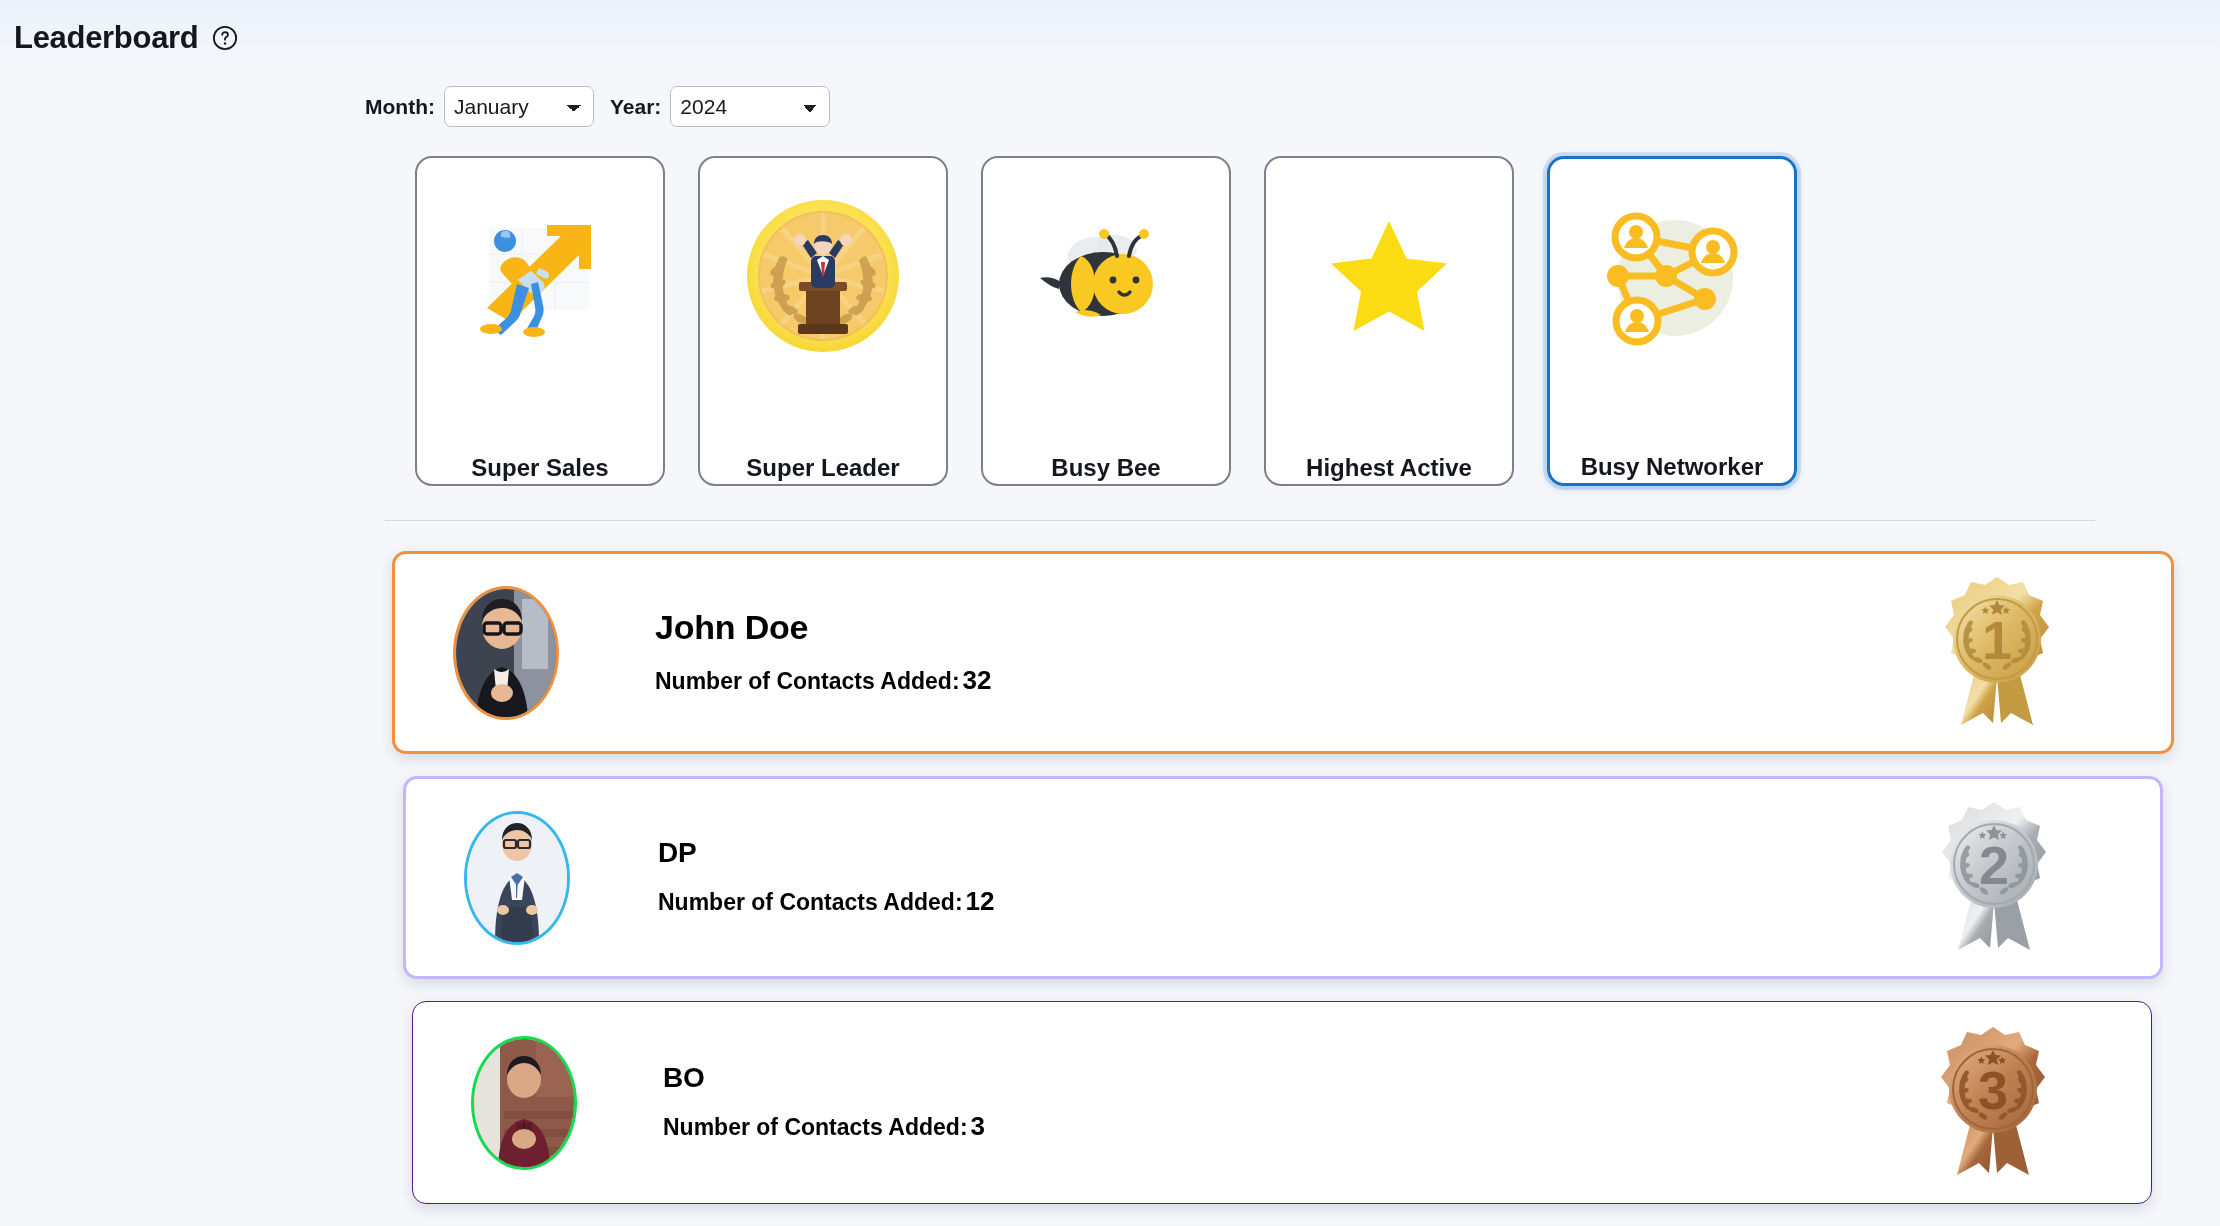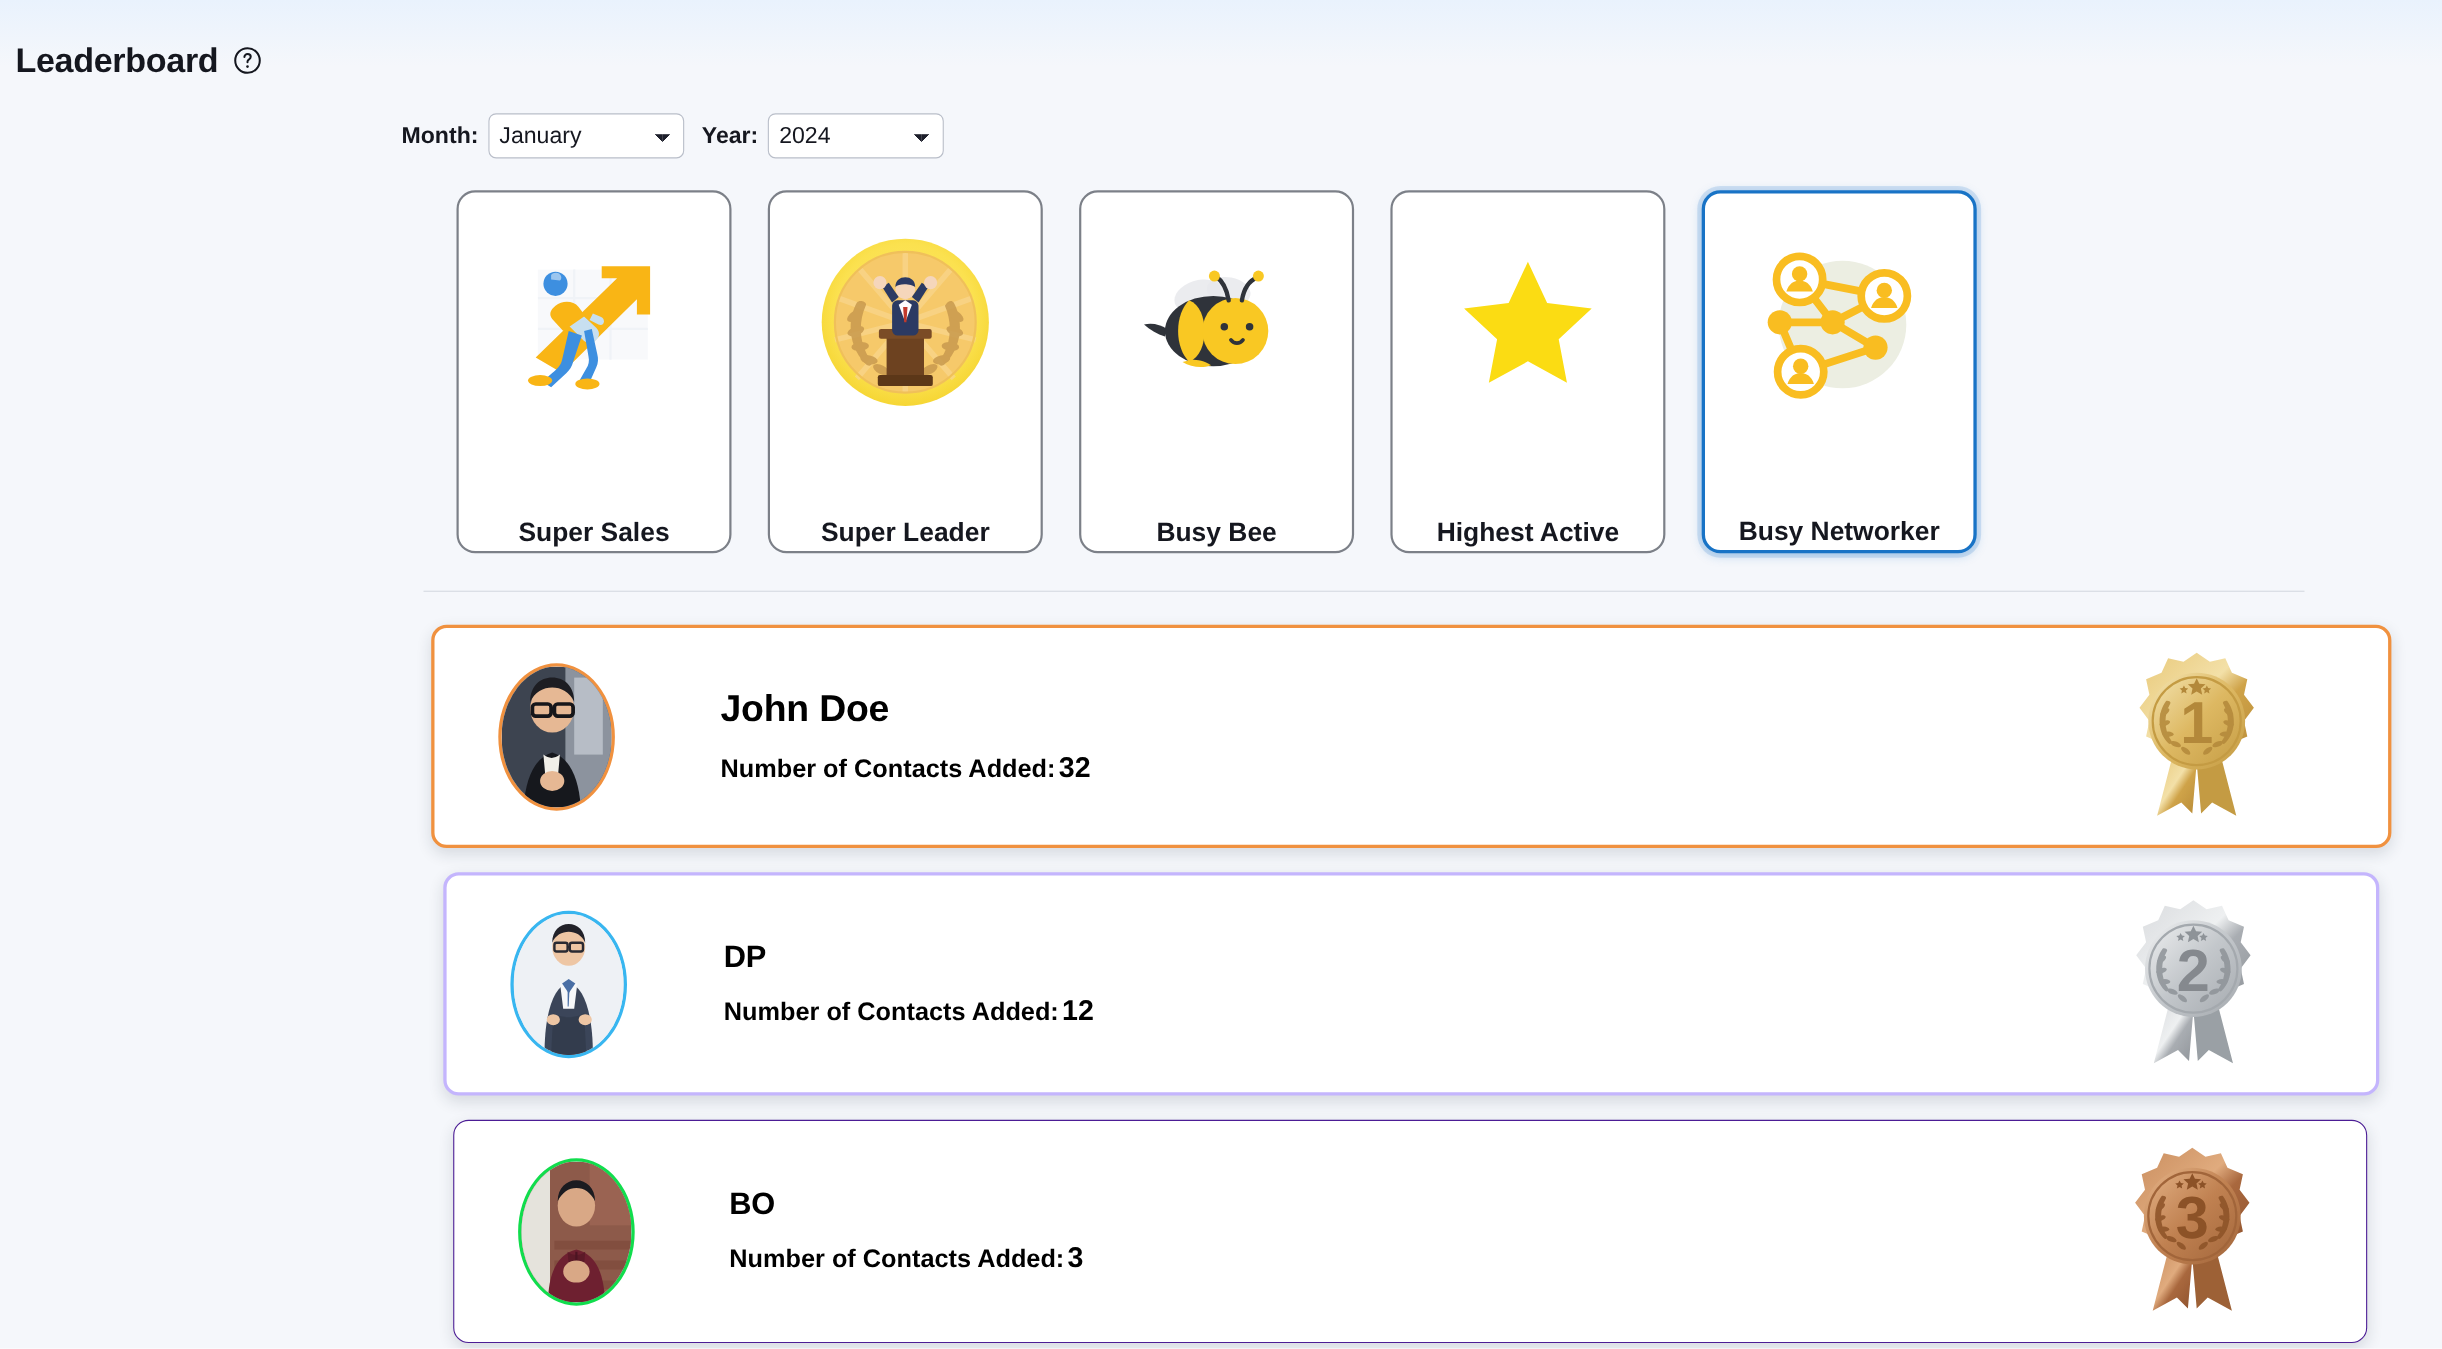--- a/index.html
+++ b/index.html
@@ -15,21 +15,21 @@
     background: linear-gradient(180deg, #e9f2fd 0px, #f5f7fb 60px, #f5f7fb 100%);
     color: #1d1f2b;
     position: relative;
   }
 
   
   .page-header {
     display: flex;
     align-items: center;
     gap: 14px;
-    padding: 37px 0 0 14px;
+    padding: 20px 0 0 14px;
   }
   .page-title {
     font-size: 31px;
     font-weight: 800;
     letter-spacing: -0.3px;
     color: #15171f;
   }
   .help-icon {
     width: 26px;
     height: 26px;
@@ -71,21 +71,21 @@
     cursor: pointer;
     background-image:
       linear-gradient(45deg, transparent 50%, #1d1f2b 50%),
       linear-gradient(135deg, #1d1f2b 50%, transparent 50%);
     background-position:
       calc(100% - 19px) 18px,
       calc(100% - 12px) 18px;
     background-size: 7px 7px, 7px 7px;
     background-repeat: no-repeat;
   }
-  #month-select { width: 178px; }
+  #month-select { width: 150px; }
   #year-select  { width: 160px; }
 
   
   .badge-row {
     display: flex;
     gap: 33px;
     margin-top: 29px;
     padding-left: 415px;
   }
   .badge-card {

